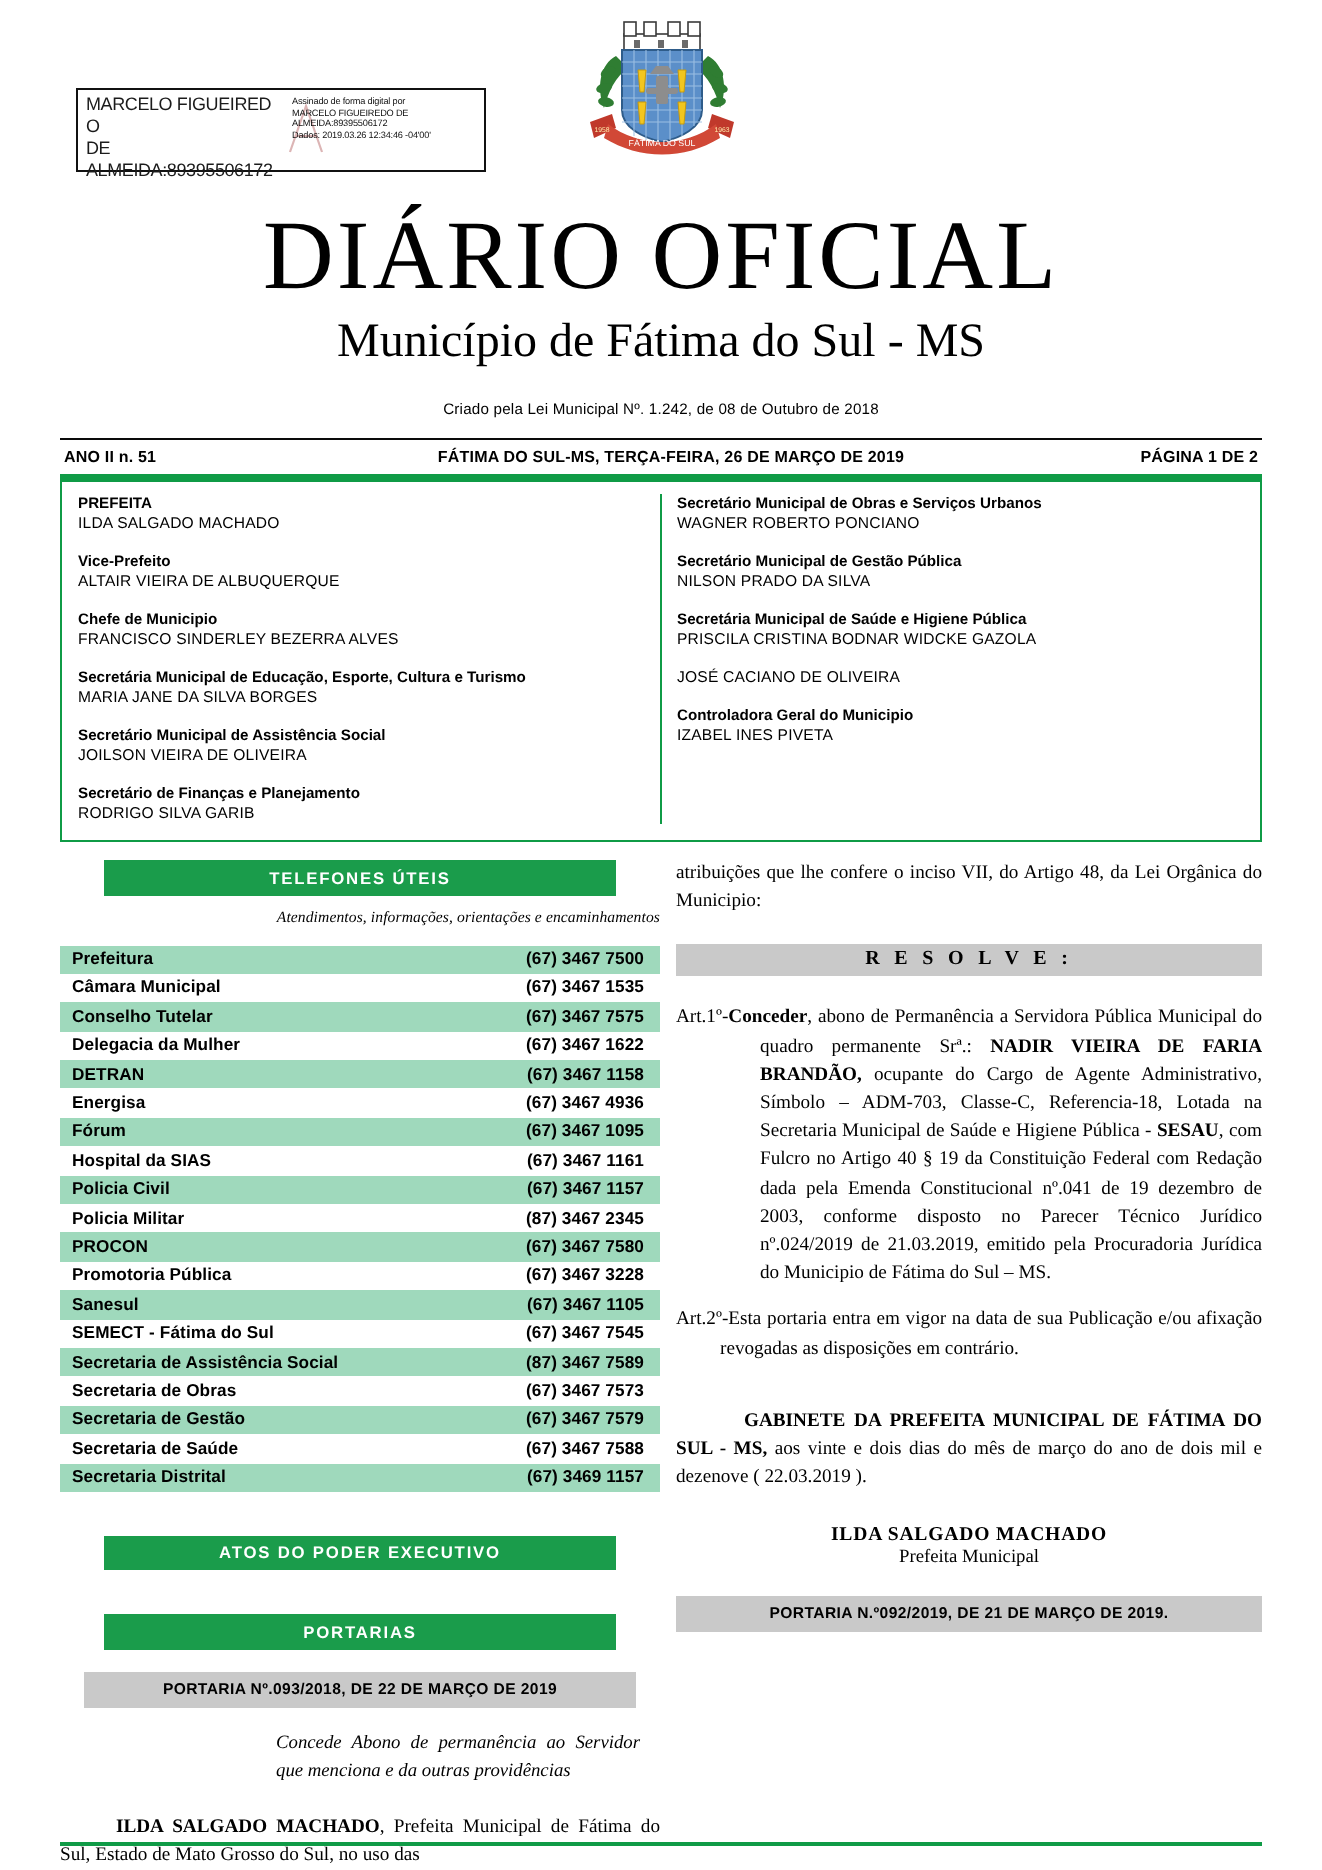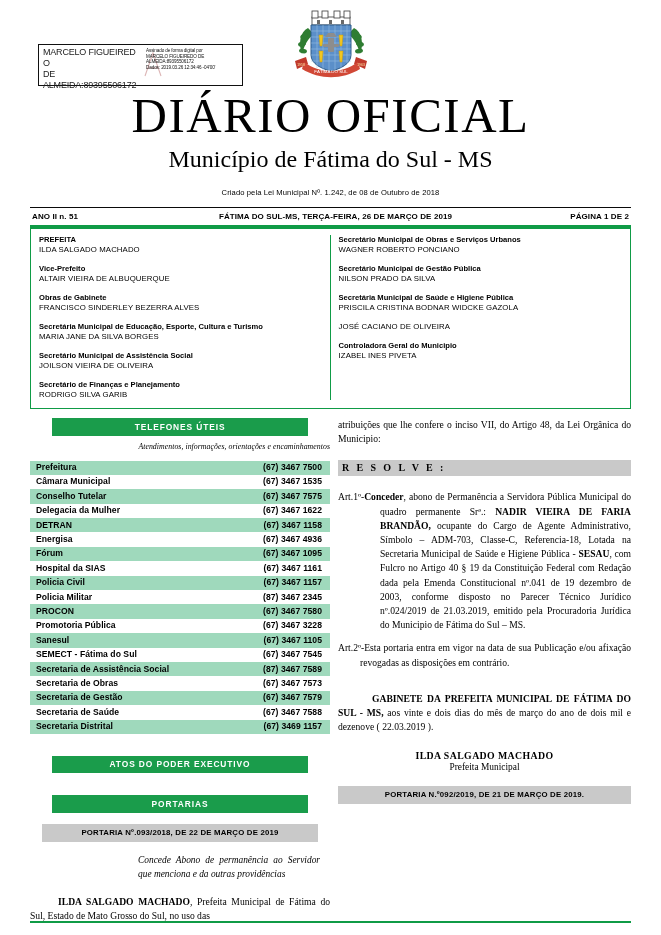--- a/index.html
+++ b/index.html
@@ -4,21 +4,21 @@
 <style>
   * { box-sizing: border-box; }
   html, body { margin:0; padding:0; }
   body {
     width:661px; height:935px;
     background:#ffffff;
     font-family:"Liberation Sans", sans-serif;
     color:#000;
     overflow:hidden;
   }
-  .page { position:relative; width:661px; height:935px; padding:4px 30px; }
+  .page { position:relative; width:661px; height:935px; padding:16px 30px; }
 
   
   .sig-box {
     position:absolute; left:38px; top:44px;
     width:205px; height:42px;
     border:1px solid #111;
     display:flex; align-items:stretch;
     background:#fff;
   }
   .sig-name {
@@ -131,20 +131,21 @@
   .para.indent { text-indent:28px; }
   .para b { font-weight:bold; }
   .gap-sm { height:9px; }
   .gap-md { height:14px; }
   .gap-lg { height:22px; }
 
   .resolve {
     background:#c9c9c9; font-family:"Liberation Serif", serif;
     font-weight:bold; font-size:10px; letter-spacing:2.4px;
     padding:2px 4px 3px 4px;
+    text-align:center;
   }
   .art {
     font-family:"Liberation Serif", serif;
     font-size:9.6px; line-height:14.2px; text-align:justify;
     padding-left:42px; text-indent:-42px;
   }
   .art2 {
     font-family:"Liberation Serif", serif;
     font-size:9.6px; line-height:14.2px; text-align:justify;
     padding-left:22px; text-indent:-22px;
@@ -262,21 +263,21 @@
     <div class="col left">
       <div class="off-item">
         <div class="off-role">PREFEITA</div>
         <div class="off-name">ILDA SALGADO MACHADO</div>
       </div>
       <div class="off-item">
         <div class="off-role">Vice-Prefeito</div>
         <div class="off-name">ALTAIR VIEIRA DE ALBUQUERQUE</div>
       </div>
       <div class="off-item">
-        <div class="off-role">Obras de Gabinete</div>
+        <div class="off-role">Chefe de Municipio</div>
         <div class="off-name">FRANCISCO SINDERLEY BEZERRA ALVES</div>
       </div>
       <div class="off-item">
         <div class="off-role">Secretária Municipal de Educação, Esporte, Cultura e Turismo</div>
         <div class="off-name">MARIA JANE DA SILVA BORGES</div>
       </div>
       <div class="off-item">
         <div class="off-role">Secretário Municipal de Assistência Social</div>
         <div class="off-name">JOILSON VIEIRA DE OLIVEIRA</div>
       </div>

